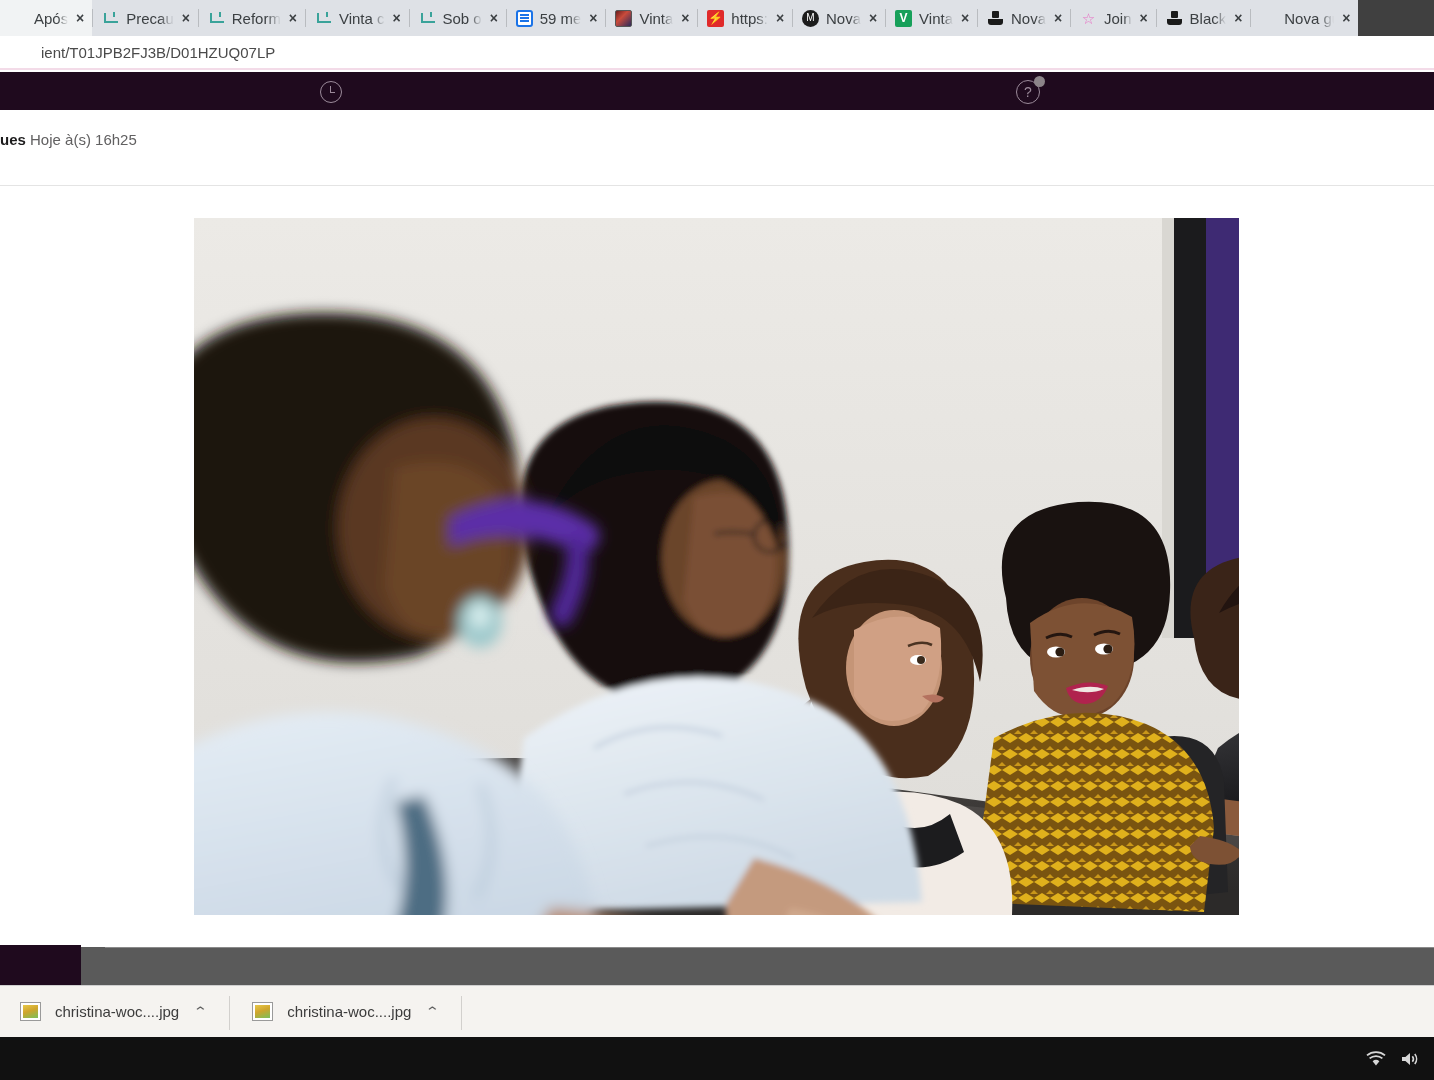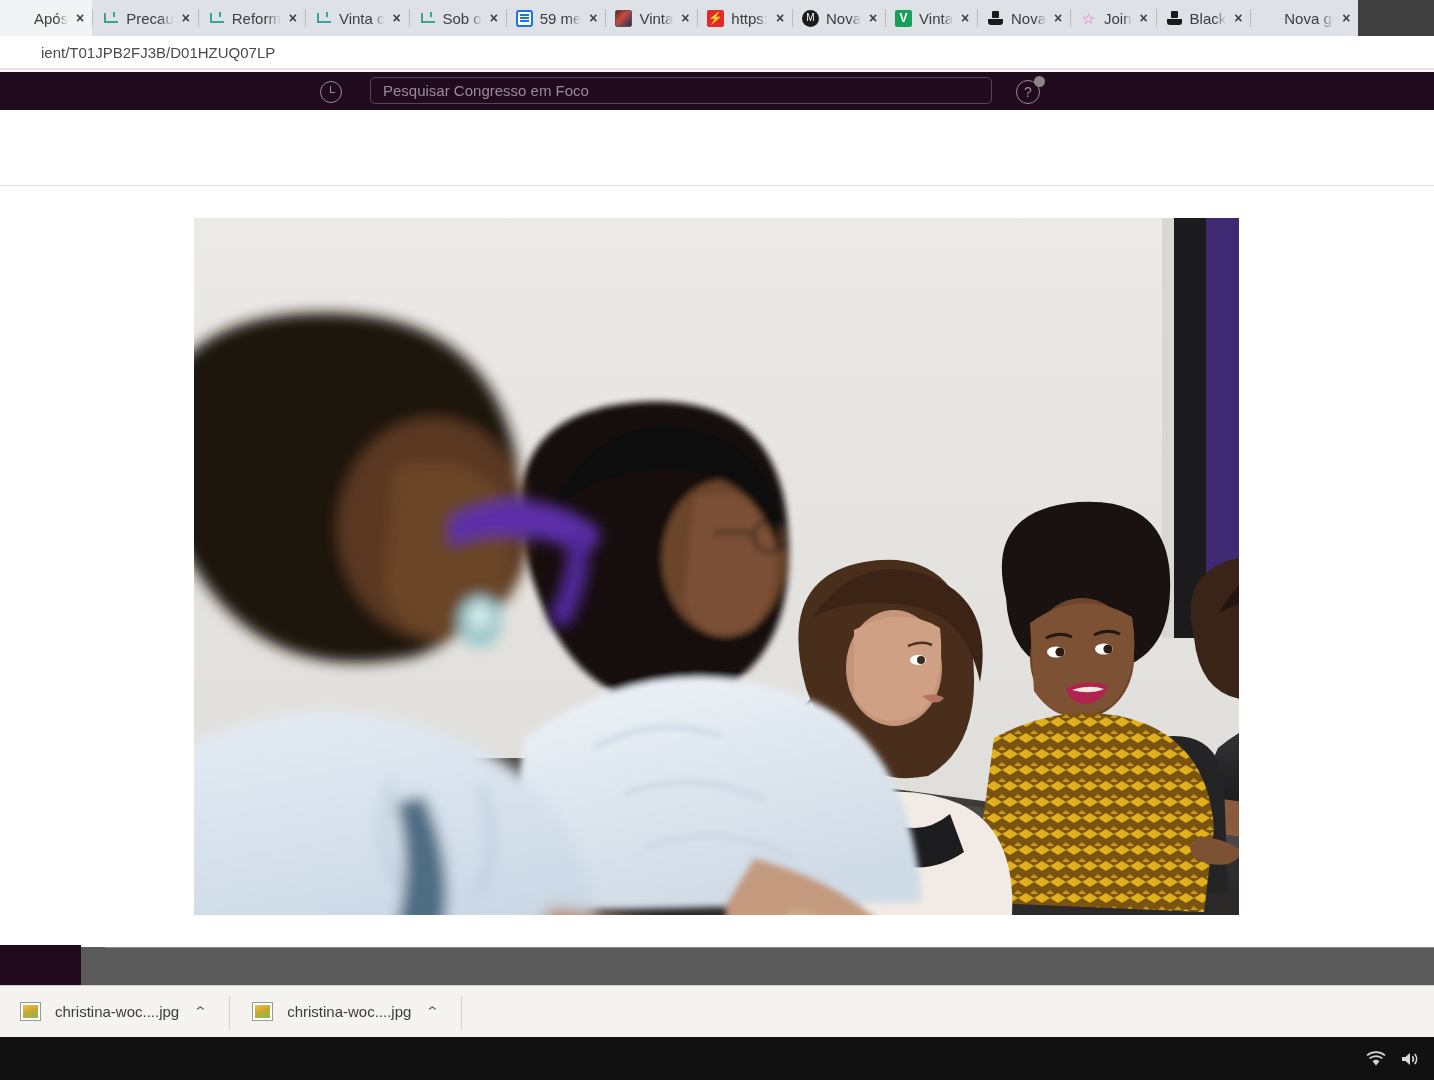--- a/index.html
+++ b/index.html
@@ -331,28 +331,29 @@
     <span class="tab-close">×</span>
   </div>
 </div>
 
 <div class="urlbar">
   <span class="url-text">ient/T01JPB2FJ3B/D01HZUQ07LP</span>
 </div>
 
 <div class="slack-header">
   <div class="history-icon"></div>
-  <div class="search-box">
-    <span>Pesquisar Congresso em Foco</span>
-  </div>
   <div class="help-icon">?</div>
 </div>
 <div class="help-dot"></div>
 
 <div class="fileinfo">
+  <div class="file-meta">
+    <b>ues</b>
+    <span>Hoje à(s) 16h25</span>
+  </div>
 </div>
 
 <div class="viewer">
   <div class="photo">
     <svg class="photo-svg" viewBox="0 0 1045 697" preserveAspectRatio="xMidYMid slice">
       <defs>
         <linearGradient id="wallg" x1="0" y1="0" x2="0" y2="1">
           <stop offset="0" stop-color="#eceae6"></stop>
             <stop offset="1" stop-color="#dedcd8"></stop>
         </linearGradient>

